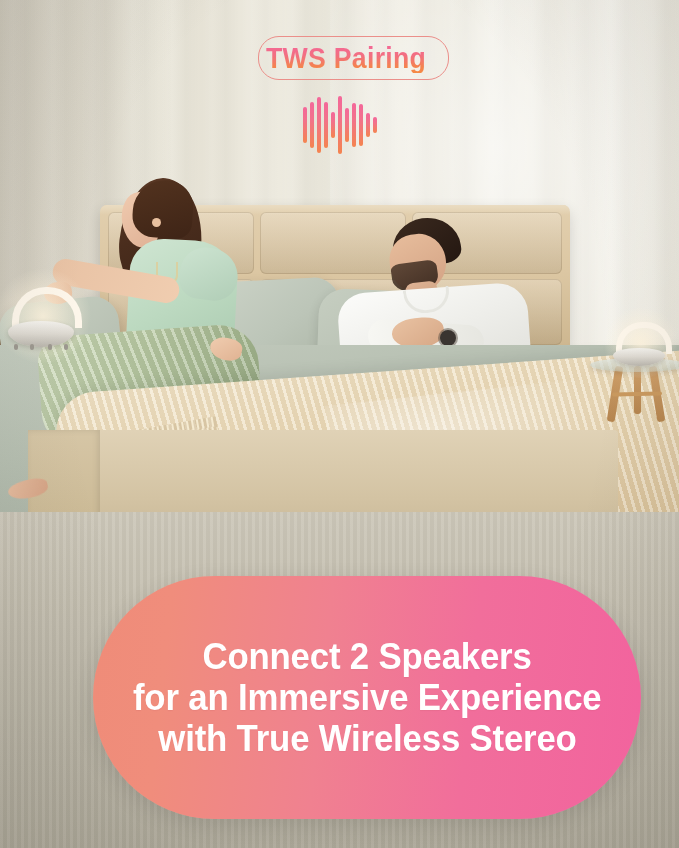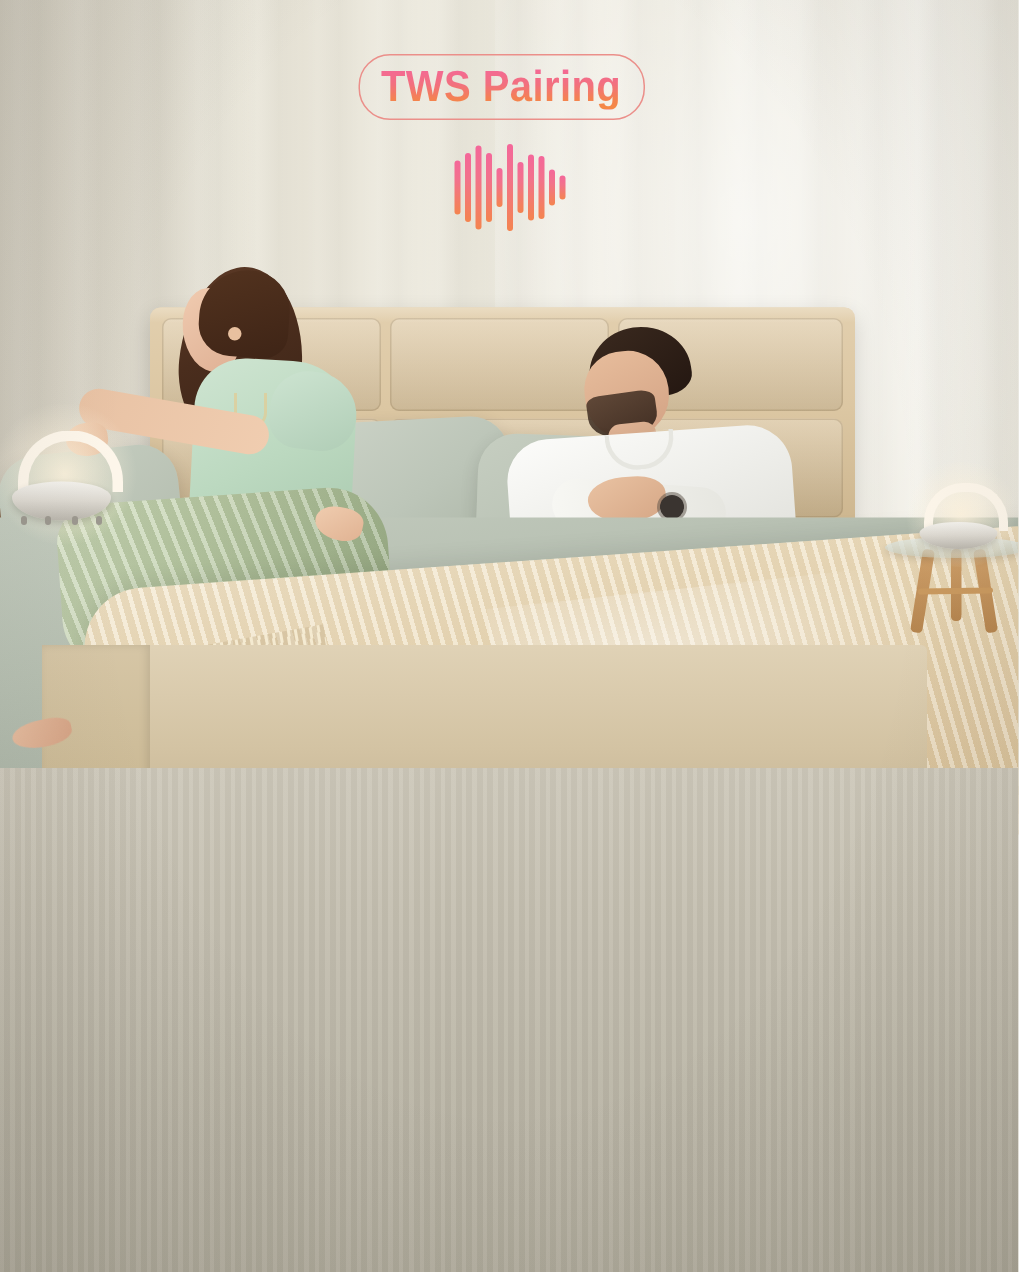--- a/index.html
+++ b/index.html
@@ -366,24 +366,24 @@
     transform:rotate(-5deg);
   }
   .m-watch{
     position:absolute;left:440px;top:330px;width:16px;height:16px;
     background:#3a3430;border-radius:50%;
     box-shadow:0 0 0 2px rgba(90,80,70,.5);
   }
 
   
   .badge{
-    position:absolute;left:239px;top:36px;width:189px;height:42px;
+    position:absolute;left:258px;top:36px;width:189px;height:42px;
     border:1.6px solid #eb8f8a;
     border-radius:21px;
-    display:flex;align-items:center;justify-content:center;
+    display:flex;align-items:center;justify-content:flex-start;
     background:rgba(255,255,255,0.04);
   }
   .badge-text{
     font-family:"Liberation Sans Narrow","Liberation Sans",sans-serif;
     font-weight:700;
     font-size:29px;
     letter-spacing:.3px;
     transform:scaleX(.92);
     background:linear-gradient(180deg,#f4679a 0%,#f2707f 42%,#f4834f 78%,#f58a45 100%);
     -webkit-background-clip:text;background-clip:text;
@@ -539,14 +539,19 @@
       <div class="wbar" style="height: 78%;"></div>
       <div class="wbar" style="height: 44%;"></div>
       <div class="wbar" style="height: 100%;"></div>
       <div class="wbar" style="height: 58%;"></div>
       <div class="wbar" style="height: 76%;"></div>
       <div class="wbar" style="height: 74%;"></div>
       <div class="wbar" style="height: 40%;"></div>
       <div class="wbar" style="height: 26%;"></div>
     </div>
 
+  <div class="banner">
+    <div class="banner-line">Connect 2 Speakers</div>
+    <div class="banner-line">for an Immersive Experience</div>
+    <div class="banner-line">with True Wireless Stereo</div>
+  </div>
 
 </div>
 
 </body></html>

